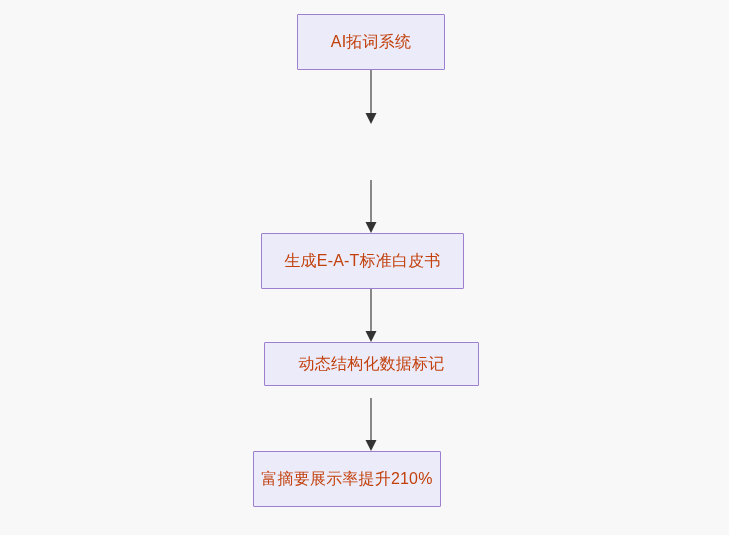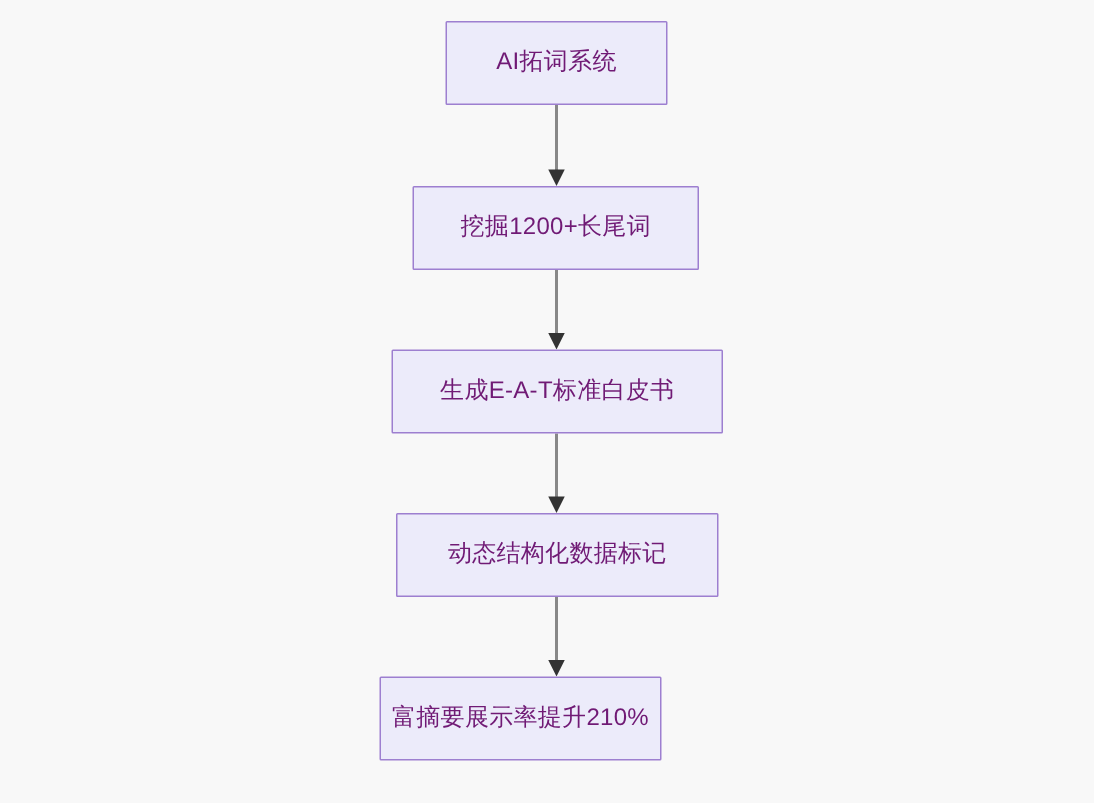--- a/index.html
+++ b/index.html
@@ -24,21 +24,21 @@
     background: #ecebfa;
     border: 1px solid #9d7fd0;
     display: flex;
     align-items: center;
     justify-content: center;
     border-radius: 1px;
   }
   .node-label {
     font-size: 16px;
     line-height: 1.2;
-    color: #701a75;
+    color: #c2410c;
     letter-spacing: 0.2px;
     white-space: nowrap;
     text-align: center;
   }
   .edge {
     position: absolute;
     width: 12px;
   }
   .edge svg {
     display: block;
@@ -75,29 +75,26 @@
     <svg width="12" height="53" viewBox="0 0 12 53">
       <line x1="6" y1="0" x2="6" y2="44" stroke="#888888" stroke-width="2"></line>
       <polygon points="6,53 0.5,42 11.5,42" fill="#333333"></polygon>
     </svg>
   </div>
 
   <div class="node" id="node-0" style="left: 297px; top: 14px; width: 148px; height: 56px;">
     <span class="node-label">AI拓词系统</span>
   </div>
 
-  <div class="node" id="node-1" style="left: 275px; top: 124px; width: 191px; height: 56px;">
-    <span class="node-label">挖掘1200+长尾词</span>
-  </div>
 
-  <div class="node" id="node-2" style="left: 261px; top: 233px; width: 221px; height: 56px;">
+  <div class="node" id="node-2" style="left: 261px; top: 233px; width: 203px; height: 56px;">
     <span class="node-label">生成E-A-T标准白皮书</span>
   </div>
 
-  <div class="node" id="node-3" style="left: 264px; top: 342px; width: 215px; height: 56px;">
+  <div class="node" id="node-3" style="left: 264px; top: 342px; width: 215px; height: 44px;">
     <span class="node-label">动态结构化数据标记</span>
   </div>
 
   <div class="node" id="node-4" style="left: 253px; top: 451px; width: 188px; height: 56px;">
     <span class="node-label">富摘要展示率提升210%</span>
   </div>
 
 </div>
 
 </body></html>

